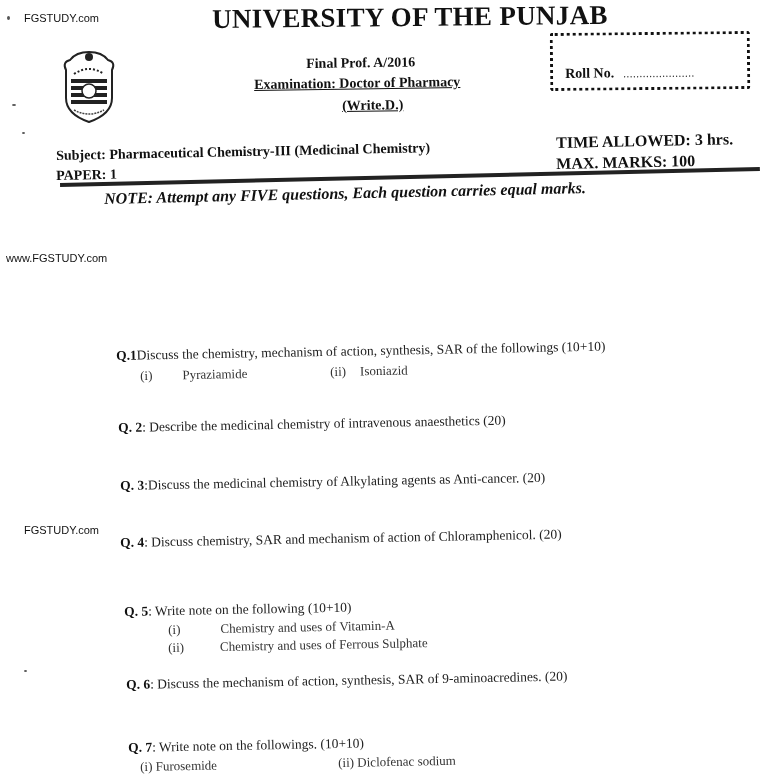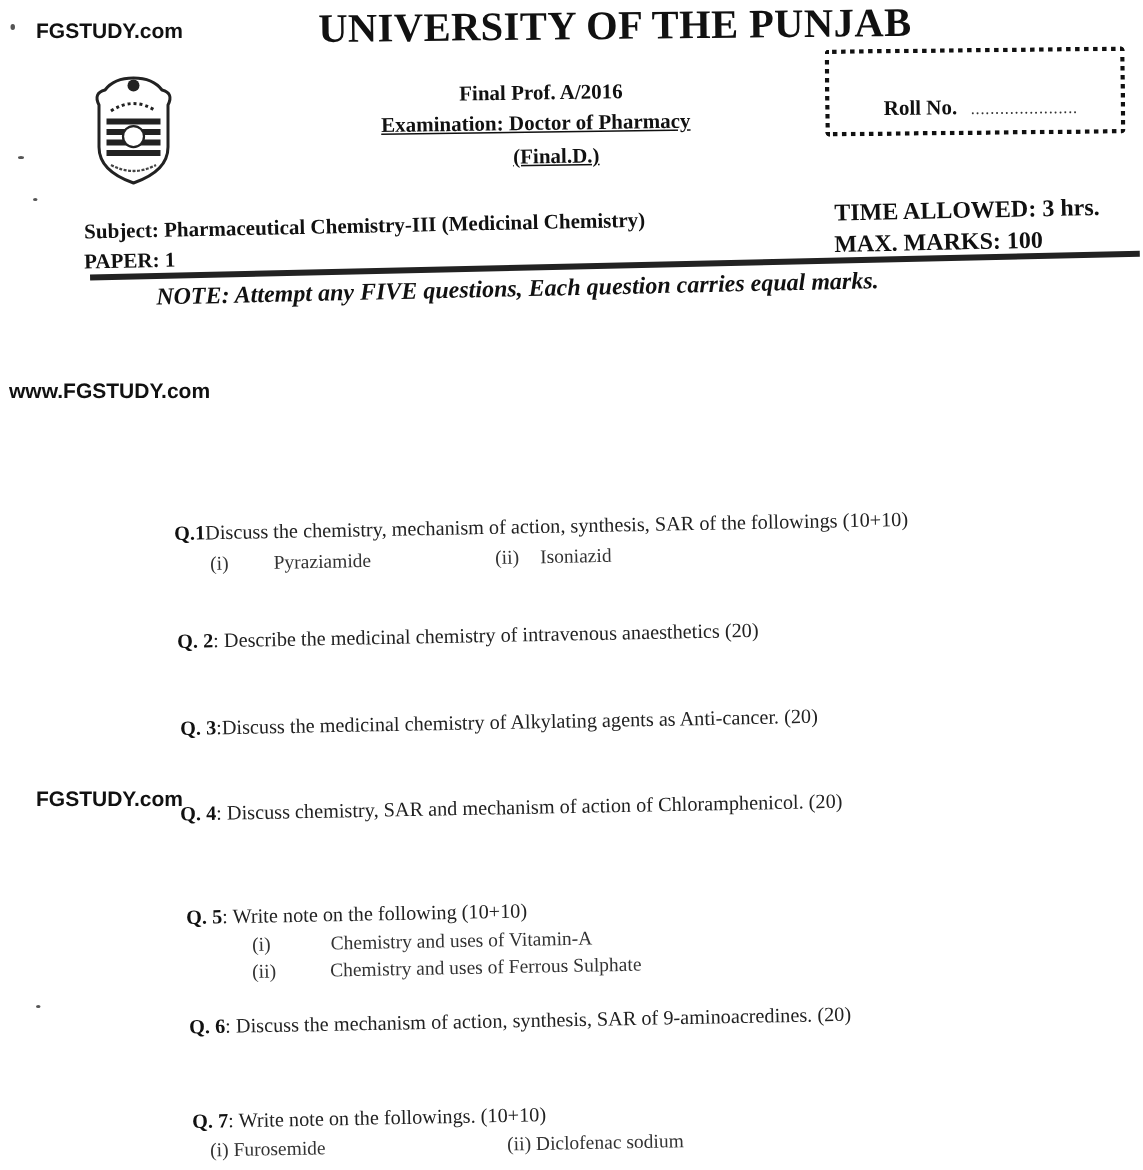--- a/index.html
+++ b/index.html
@@ -1,23 +1,23 @@
 <!DOCTYPE html>
 <html><head>
 <meta charset="utf-8">
 <style>
   html, body { margin: 0; padding: 0; background: #ffffff; }
   body { width: 762px; height: 780px; position: relative; overflow: hidden; color: #111; font-family: "Liberation Serif", serif; }
   .abs { position: absolute; white-space: nowrap; }
-  .wm { font-family: "Liberation Sans", sans-serif; font-size: 14px; color: #111; font-weight: bold; }
+  .wm { font-family: "Liberation Sans", sans-serif; font-size: 11px; color: #111; }
   .univ { left: 212px; top: 4px; font-size: 27px; font-weight: bold; letter-spacing: 0.3px; transform: rotate(-0.6deg); transform-origin: left top; }
   .hdr { font-weight: bold; font-size: 14px; }
   .u { text-decoration: underline; }
   .roll { left: 550px; top: 32px; width: 200px; height: 58px; border: 3px dotted #111; border-radius: 3px; box-sizing: border-box; transform: rotate(-0.6deg); }
-  .roll span { position: absolute; left: 12px; top: 30px; font-weight: bold; font-size: 14px; margin-left: 24px; }
+  .roll span { position: absolute; left: 12px; top: 30px; font-weight: bold; font-size: 14px; }
   .roll .dots { left: 70px; top: 32px; font-weight: normal; font-size: 11px; letter-spacing: 0.5px; color: #333; }
   .logo { left: 58px; top: 48px; width: 62px; height: 76px; }
   .tilt { transform: rotate(-1.2deg); transform-origin: left top; }
   .rule { left: 60px; top: 183px; width: 700px; height: 4px; background: #222; transform: rotate(-1.3deg); transform-origin: left top; }
   .note { left: 104px; top: 190px; font-size: 16px; font-weight: bold; font-style: italic; transform: rotate(-1.3deg); transform-origin: left top; }
   .q { font-size: 13.5px; color: #222; transform: rotate(-1.1deg); transform-origin: left top; }
   .q b { color: #111; }
   .sub { font-size: 13px; color: #333; }
   .speck { position: absolute; background: #555; border-radius: 50%; }
 </style>
@@ -44,21 +44,21 @@
     <rect x="13" y="52" width="36" height="4" fill="#222"></rect>
     <circle cx="31" cy="43" r="7" fill="#fff" stroke="#222" stroke-width="1.5"></circle>
     <path d="M16 62 Q31 70 46 62" fill="none" stroke="#444" stroke-width="1.5" stroke-dasharray="2 1"></path>
   </svg>
 </div>
 
 <div class="abs univ">UNIVERSITY OF THE PUNJAB</div>
 
 <div class="abs hdr" style="left:306px; top:56px; transform:rotate(-0.8deg); transform-origin:left top;">Final Prof.   A/2016</div>
 <div class="abs hdr u" style="left:254px; top:77px; transform:rotate(-0.8deg); transform-origin:left top;">Examination: Doctor of Pharmacy</div>
-<div class="abs hdr u" style="left:342px; top:98px; transform:rotate(-0.8deg); transform-origin:left top;">(Final.D.)</div>
+<div class="abs hdr u" style="left:342px; top:98px; transform:rotate(-0.8deg); transform-origin:left top;">(Write.D.)</div>
 
 <div class="abs roll">
   <span>Roll No.</span>
   <span class="dots">......................</span>
 </div>
 
 <div class="abs hdr tilt" style="left:56px; top:148px; font-size:14px;">Subject: Pharmaceutical Chemistry-III (Medicinal Chemistry)</div>
 <div class="abs hdr tilt" style="left:56px; top:168px; font-size:14px;">PAPER: 1</div>
 <div class="abs hdr tilt" style="left:556px; top:134px; font-size:16px;">TIME ALLOWED: 3 hrs.</div>
 <div class="abs hdr tilt" style="left:556px; top:155px; font-size:16px;">MAX. MARKS: 100</div>

